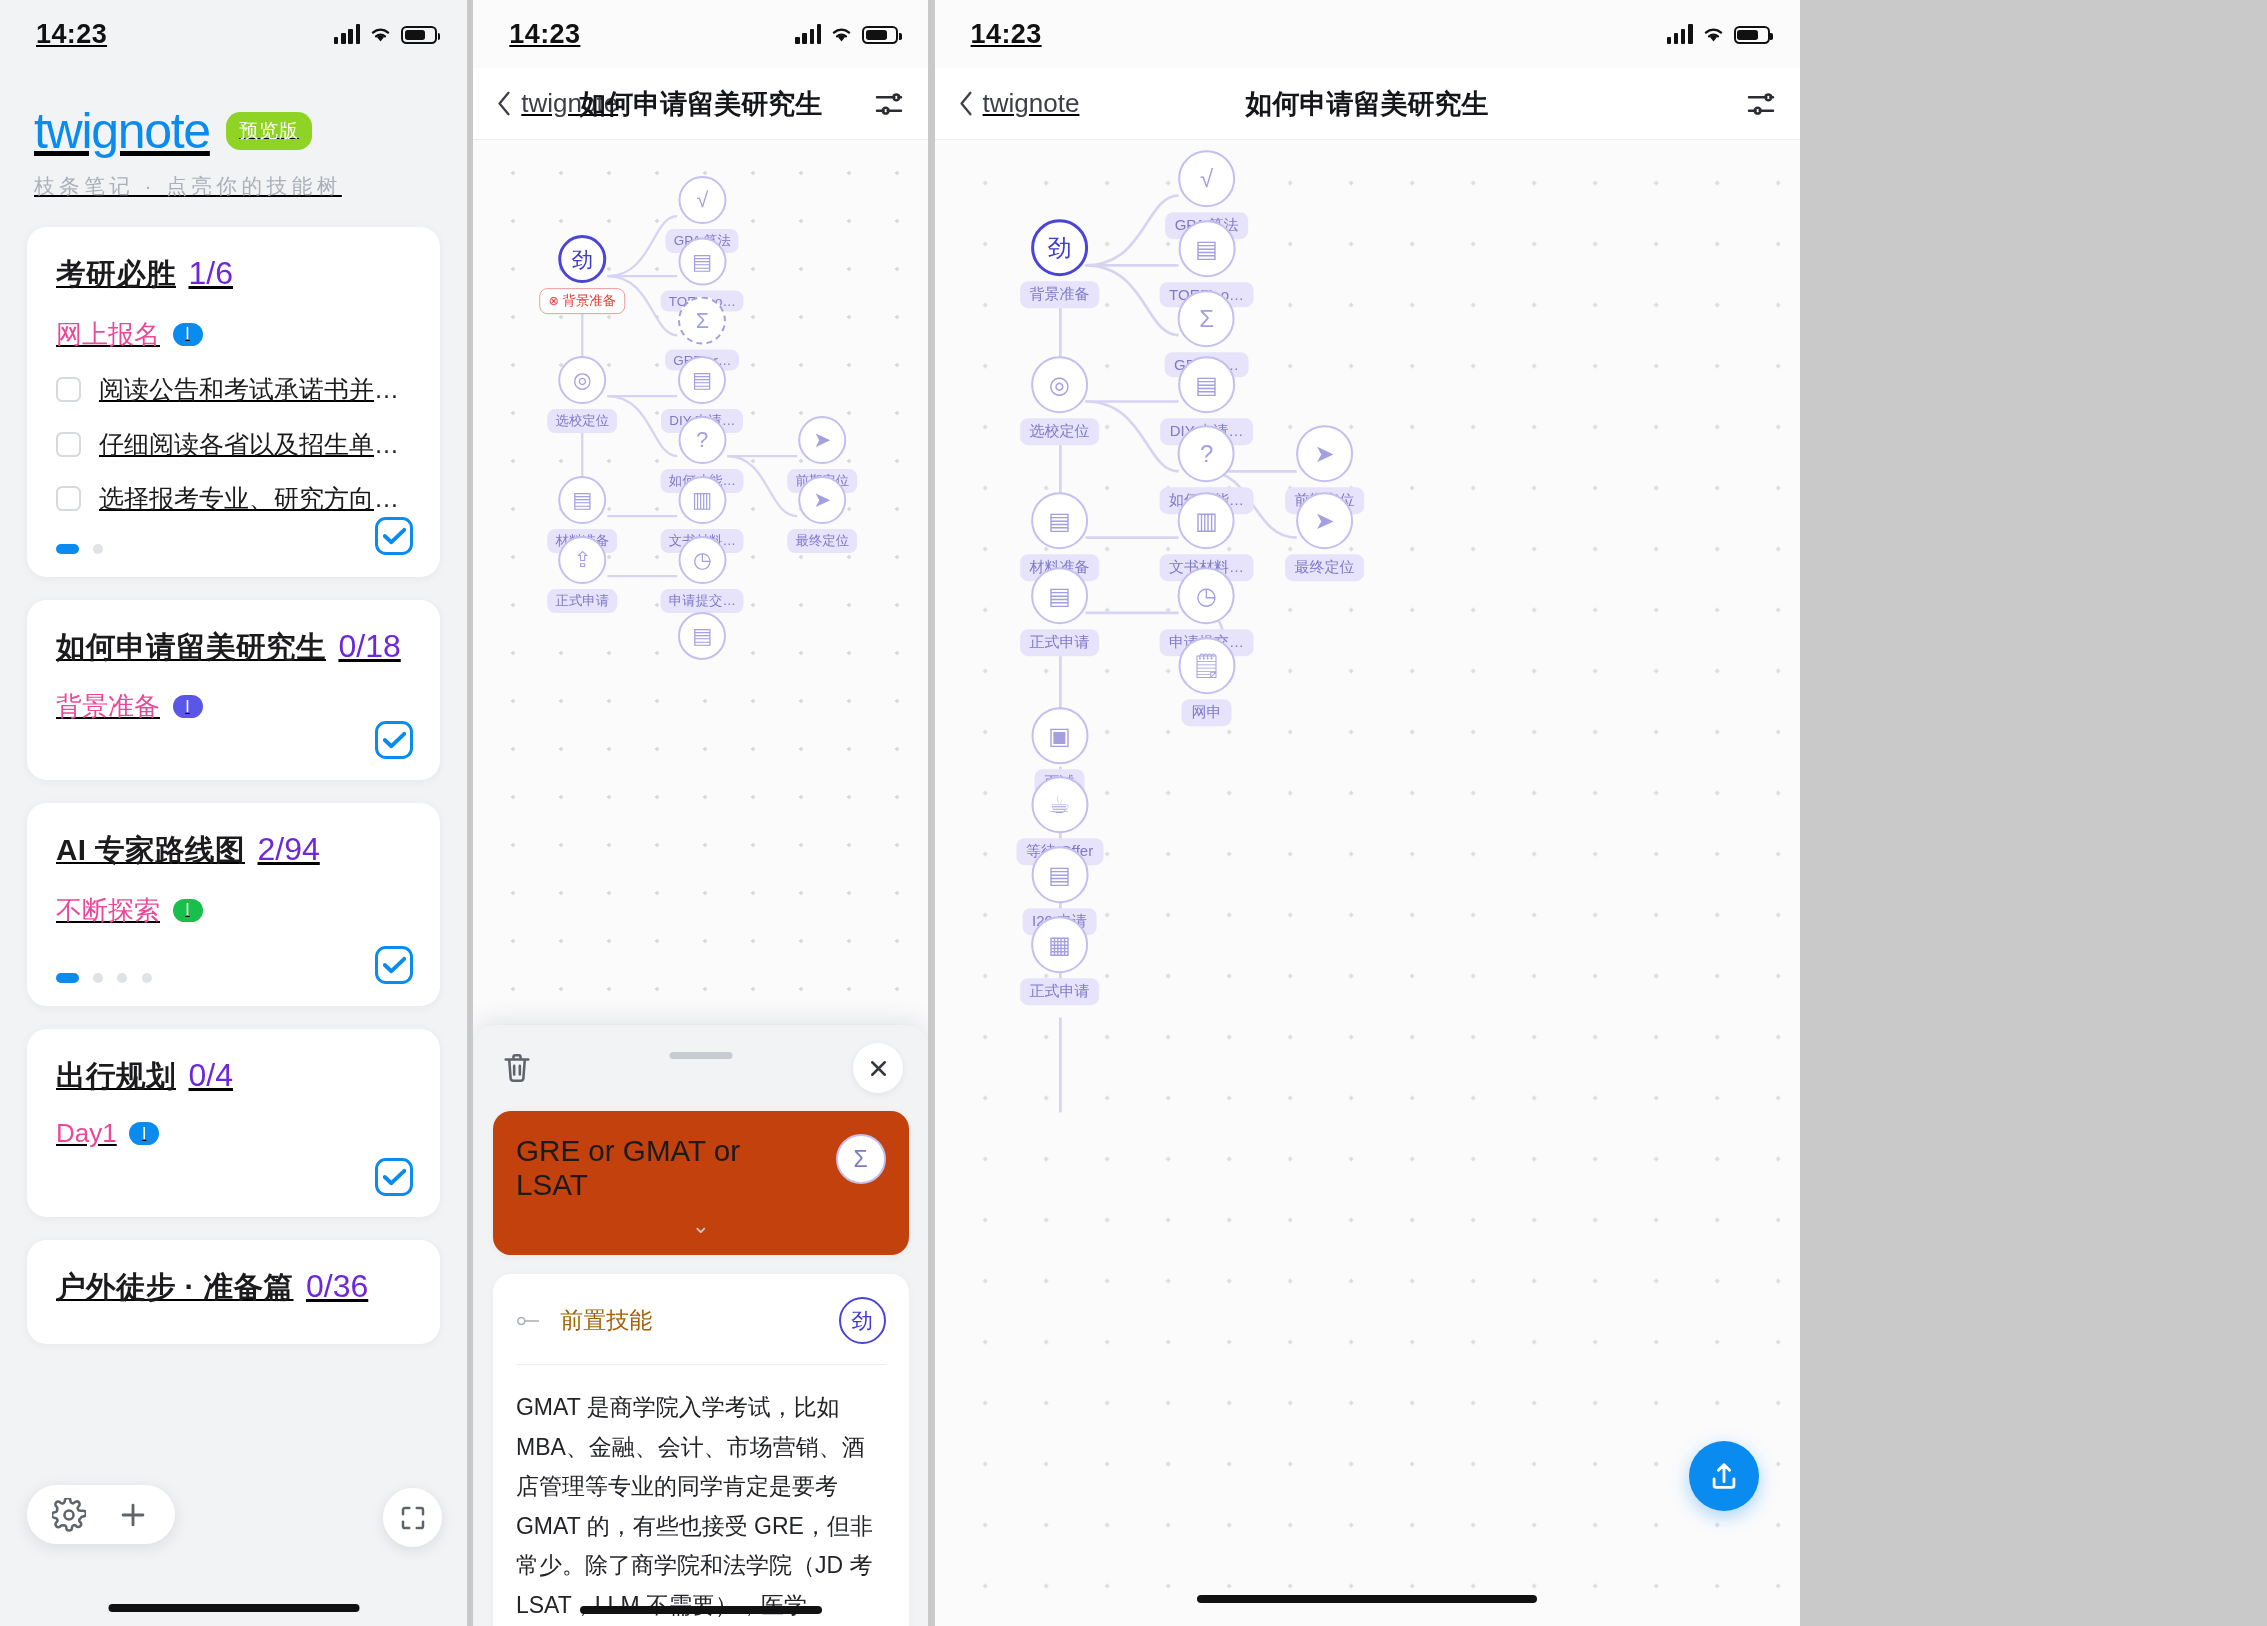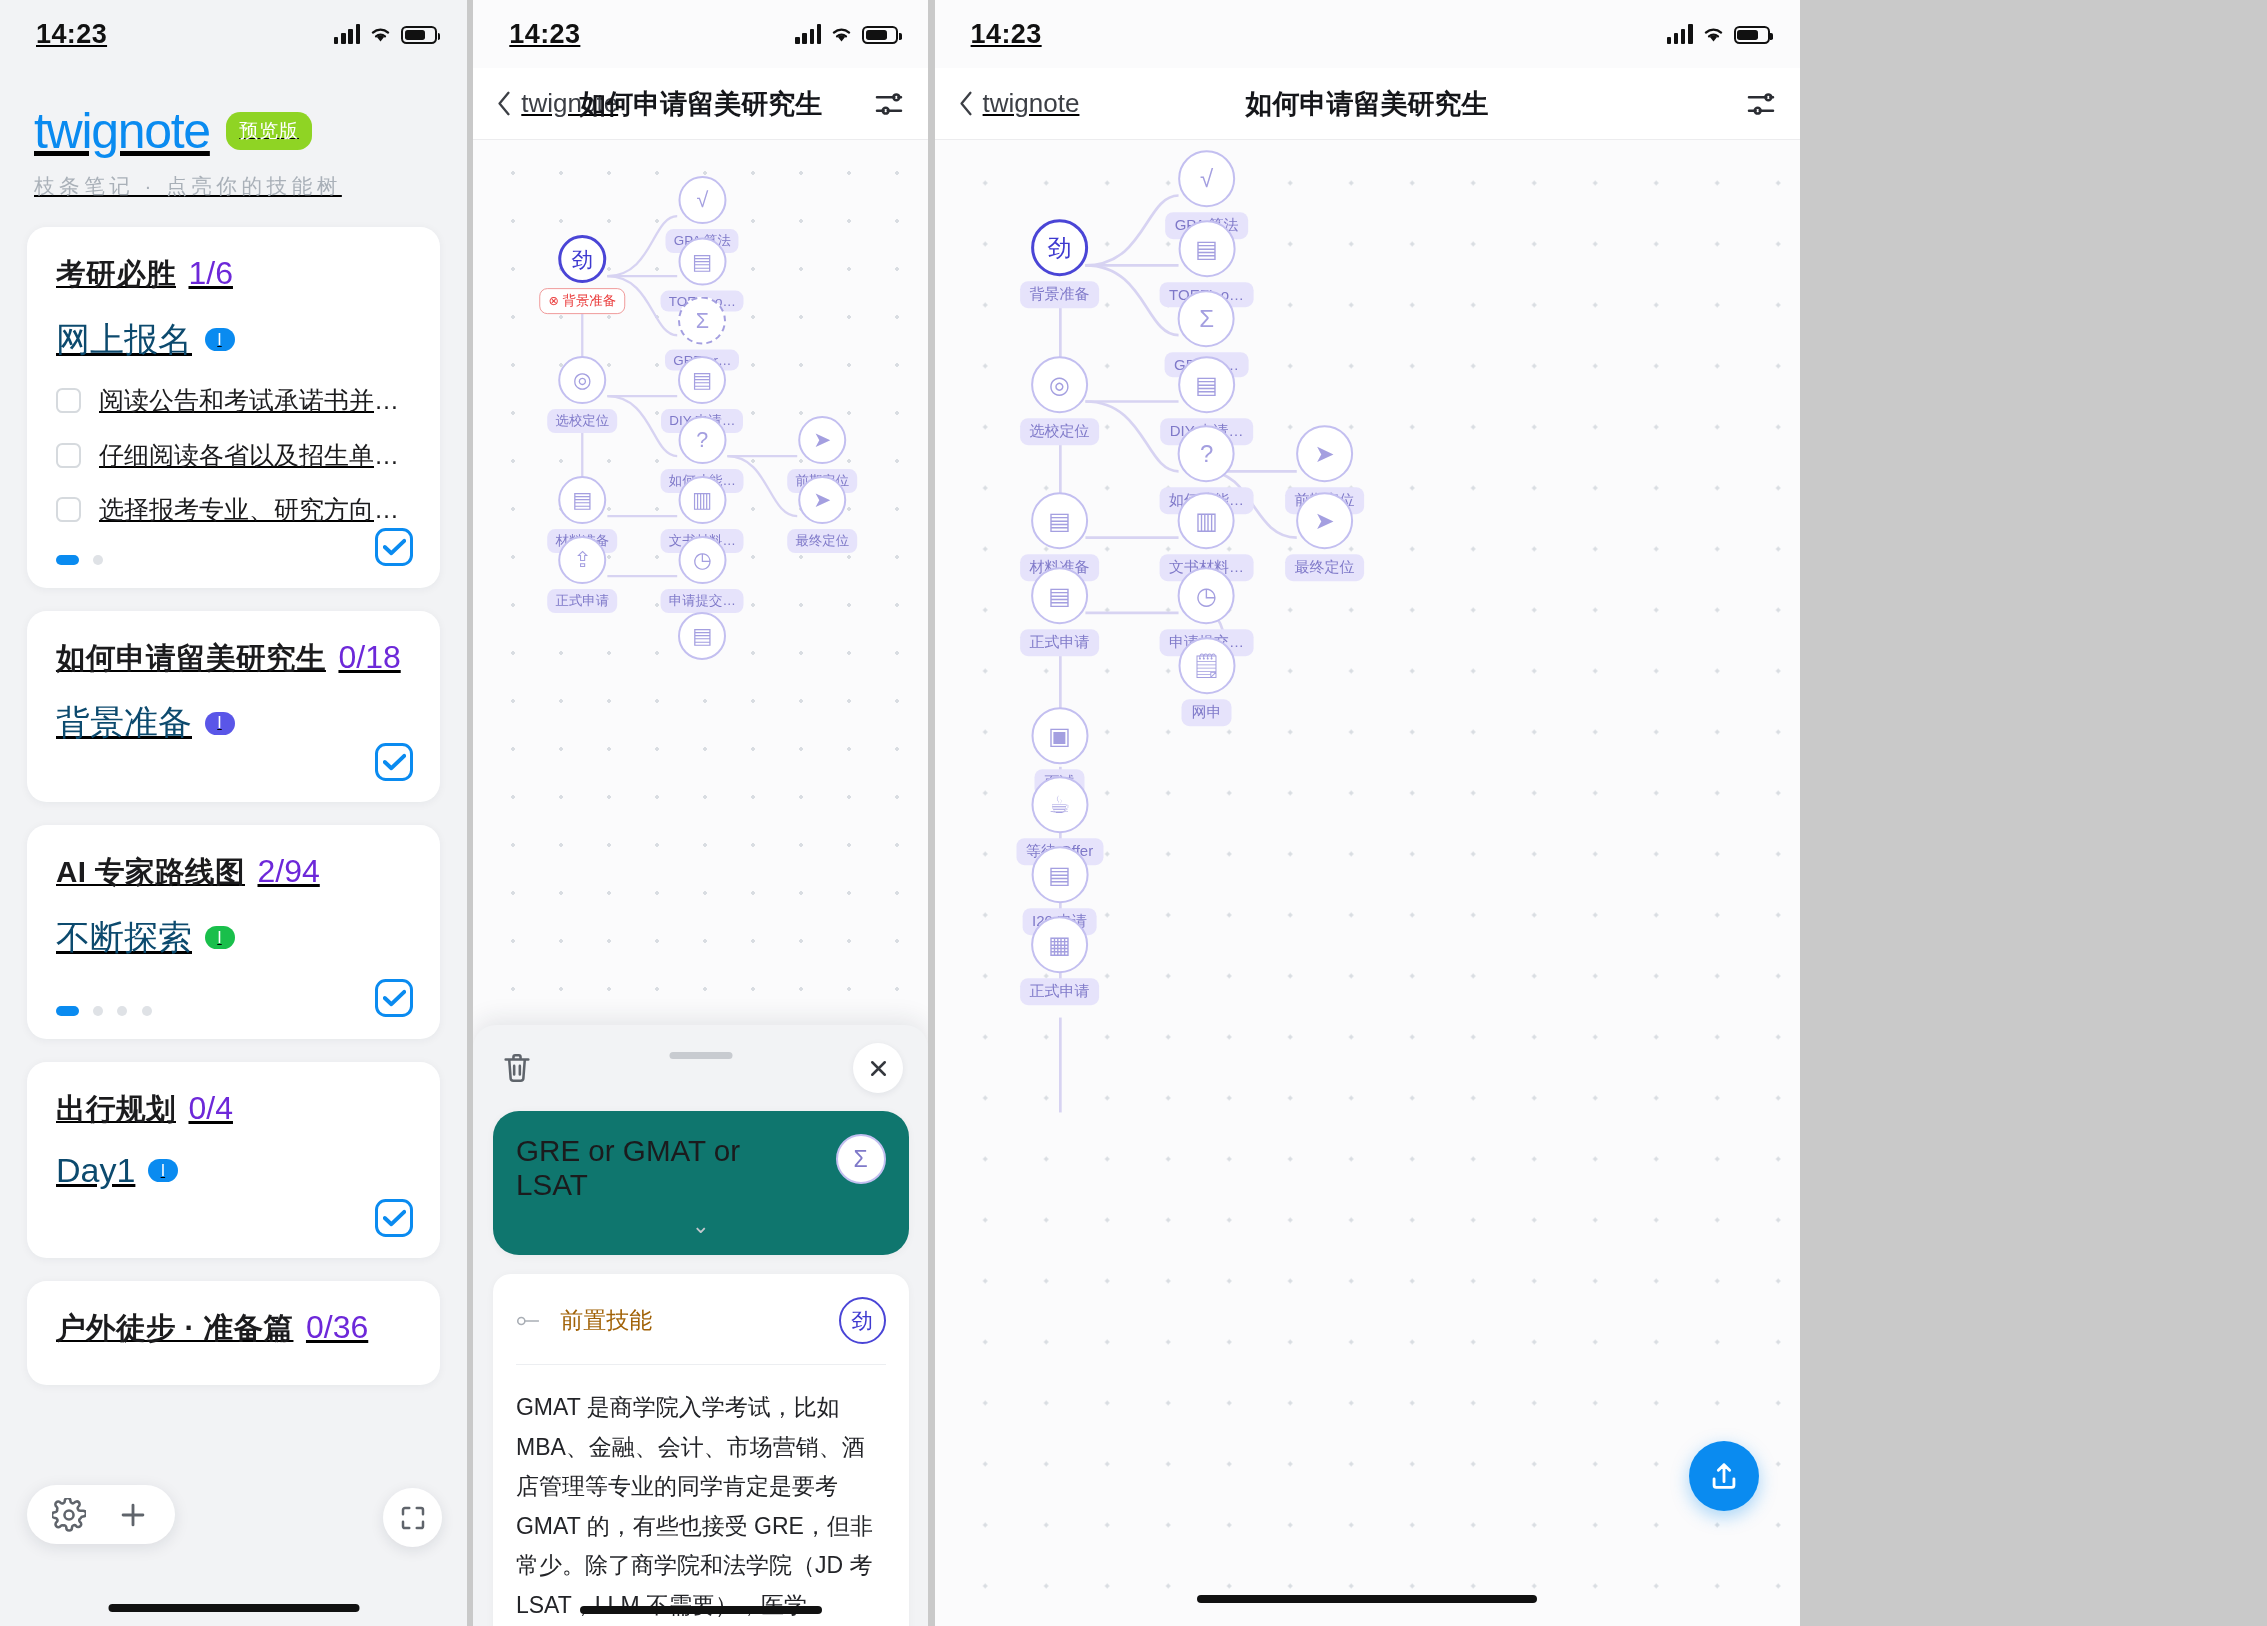--- a/index.html
+++ b/index.html
@@ -57,21 +57,21 @@
   .cards { margin-top: 27px; padding: 0 27px; }
   .card {
     background: #fff; border-radius: 19.7px; padding: 27px 29px 23px 29px;
     margin-bottom: 23px; position: relative;
     box-shadow: 0 1.8px 9px rgba(20,30,50,.05);
   }
   .card-title-row { display: flex; align-items: baseline; gap: 12.5px; }
   .card-title { font-size: 29.6px; font-weight: 700; color: #1b1b1d; letter-spacing: 0.4px; }
   .card-count { font-size: 32px; color: #6d28d9; font-weight: 400; }
   .sub-row { display: flex; align-items: center; gap: 12.5px; margin-top: 21.5px; }
-  .sub-label { font-size: 34px; color: #0c4a6e; }
+  .sub-label { font-size: 26px; color: #ec4899; }
   .pill {
     min-width: 30px; height: 23px; border-radius: 11.6px; color: #fff;
     font-size: 16px; display: flex; align-items: center; justify-content: center;
     padding: 0 9.9px;
   }
   .pill.blue { background: #0a8bf0; }
   .pill.purple { background: #5a56e8; }
   .pill.green { background: #19bf4b; }
 
   .todo { display: flex; align-items: center; gap: 18px; margin-top: 21.5px; }
@@ -168,21 +168,21 @@
     position: absolute; left: 50%; transform: translateX(-50%); top: 27px;
     width: 63px; height: 7.2px; border-radius: 3.6px; background: #c8cbd0;
   }
   .trash { width: 34px; height: 36px; color: #5f646b; margin-left: 7.2px; }
   .sheet-close {
     margin-left: auto; width: 50px; height: 50px; border-radius: 50%;
     background: #fff; display: flex; align-items: center; justify-content: center;
     box-shadow: 0 1.8px 7.2px rgba(20,30,50,.07); margin-right: 5.4px;
   }
   .sheet-card {
-    background: #0f766e; border-radius: 26px; padding: 23px 23px 16px 23px;
+    background: #c2410c; border-radius: 18px; padding: 23px 23px 16px 23px;
     position: relative; box-shadow: 0 1.8px 9px rgba(20,30,50,.04);
   }
   .sheet-title { font-size: 29.6px; color: #1b1b1d; padding-right: 72px; }
   .sheet-node-ic {
     position: absolute; right: 23px; top: 23px;
     width: 50px; height: 50px; border-radius: 50%; border: 2.2px solid #c3bff0;
     display: flex; align-items: center; justify-content: center;
     color: #7f79c9; font-size: 23px; background: #fff;
   }
   .chev-down { text-align: center; color: #c3c7cd; font-size: 21.5px; margin-top: 10.7px; }

